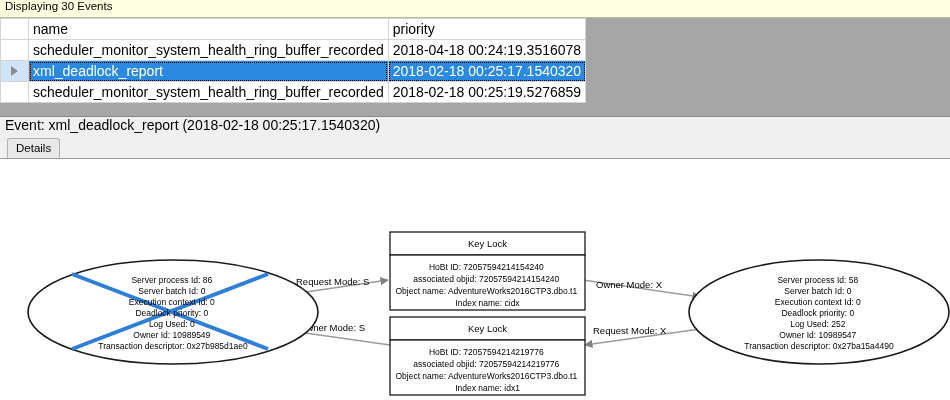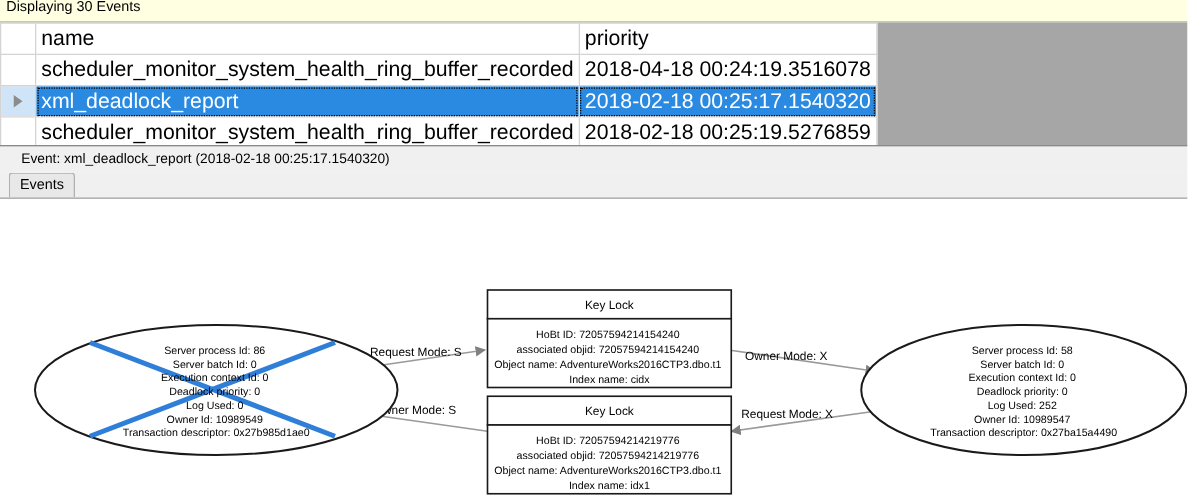--- a/index.html
+++ b/index.html
@@ -17,42 +17,42 @@
     font-size:11.5px;color:#000;
   }
 
   
   .grid-wrap{
     position:relative;height:99px;background:#a6a6a6;
     border-bottom:1px solid #8a8a8a;box-sizing:border-box;overflow:hidden;
   }
   table.grid{border-collapse:collapse;table-layout:fixed;background:#fff;}
   table.grid td,table.grid th{
-    border:1px solid #d4d4d4;font-weight:normal;font-size:17px;
+    border:1px solid #d4d4d4;font-weight:normal;font-size:14px;
     padding:2px 4px;height:20px;box-sizing:border-box;
     white-space:nowrap;overflow:hidden;text-align:left;vertical-align:middle;
     color:#000;
   }
   .col-sel{width:28px;padding:0 !important;text-align:center !important;}
   .col-name{width:272px;}
   .col-ts{width:188px;}
   table.grid thead th{background:#fff;border-top:1px solid #d4d4d4;color:#000;}
   tr.row-selected td{background:#2a8ae2;color:#fff;margin-top:12px;}
   tr.row-selected td.col-sel{background:#cfe4f7;}
   tr.row-selected td.cell-text{outline:1px dotted #000;outline-offset:-2px;}
   .sel-arrow{
     display:inline-block;width:0;height:0;
     border-top:5px solid transparent;border-bottom:5px solid transparent;
     border-left:7px solid #8c8c8c;
   }
 
   
   .event-header{
-    height:20px;display:flex;align-items:center;padding-left:17px;
-    font-size:11px;background:#f0f0f0;box-sizing:border-box;
+    height:20px;display:flex;padding-left:5px;
+    font-size:14px;background:#f0f0f0;box-sizing:border-box;
   }
 
   
   .tabs{
     height:21px;display:flex;align-items:flex-end;padding-left:7px;
     background:#f0f0f0;box-sizing:border-box;position:relative;
   }
   .tab{
     font-size:11.5px;padding:2px 8px 3px 8px;border:1px solid #b0b0b0;
     border-bottom:none;background:#e8e8e8;margin-right:-1px;
@@ -110,21 +110,21 @@
         </tr>
       </tbody>
     </table>
   </div>
 
   <div class="event-header">
     <span>Event: xml_deadlock_report (2018-02-18 00:25:17.1540320)</span>
   </div>
 
   <div class="tabs">
-    <div class="tab">Events</div>
+    <div class="tab">Details</div>
   </div>
 
   <div class="graph">
     <svg width="950" height="241" viewBox="0 0 950 241">
       <defs>
         <marker id="arrow" viewBox="0 0 10 10" refX="9" refY="5" markerWidth="6" markerHeight="6" orient="auto-start-reverse">
           <path d="M 0 0 L 10 5 L 0 10 z" fill="#808080"></path>
         </marker>
       </defs>
 

